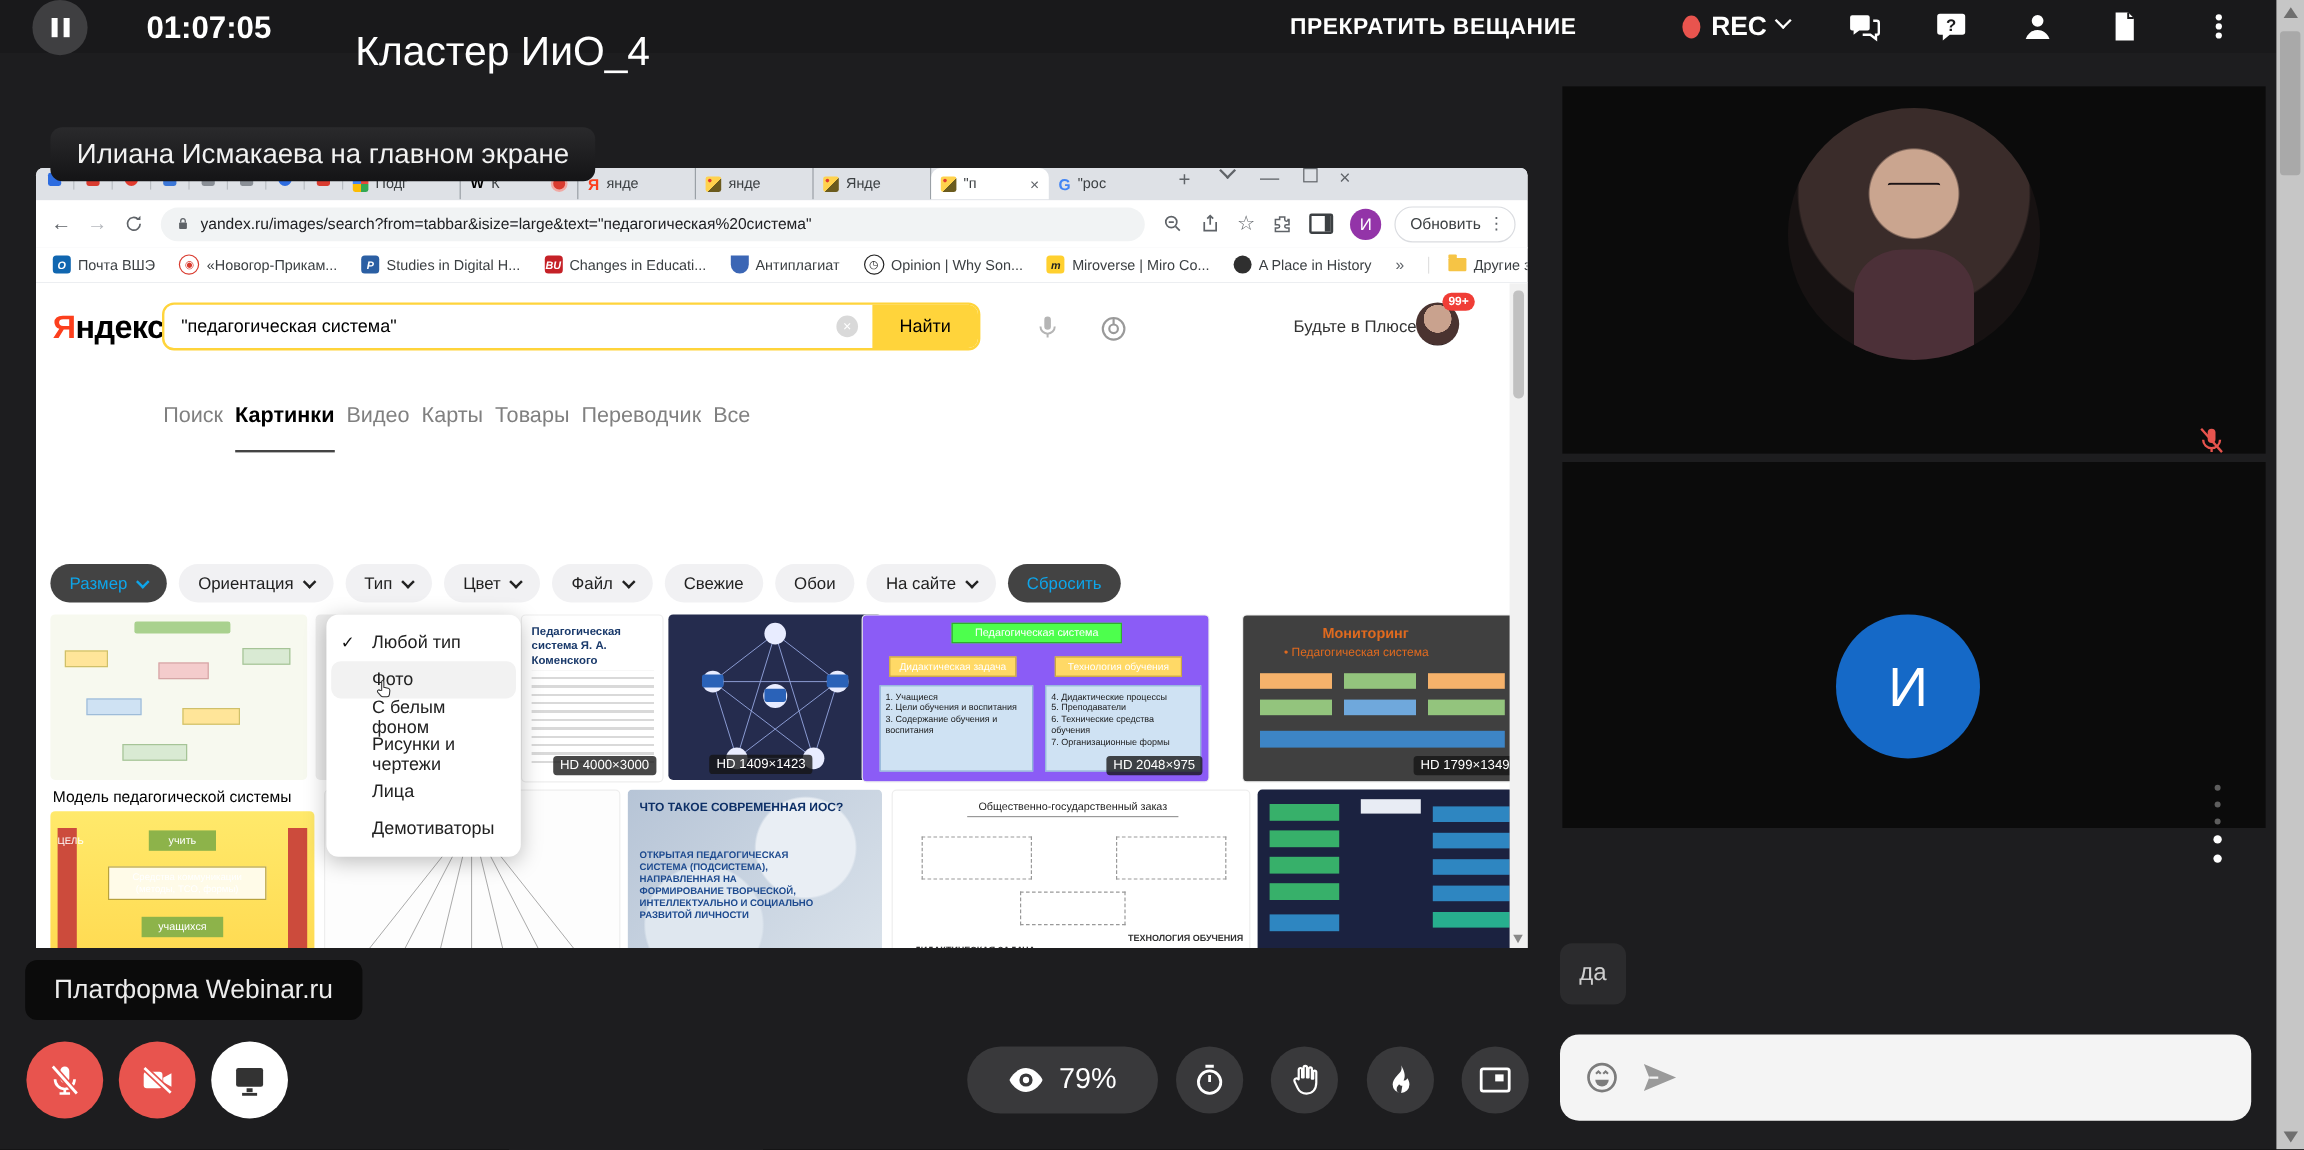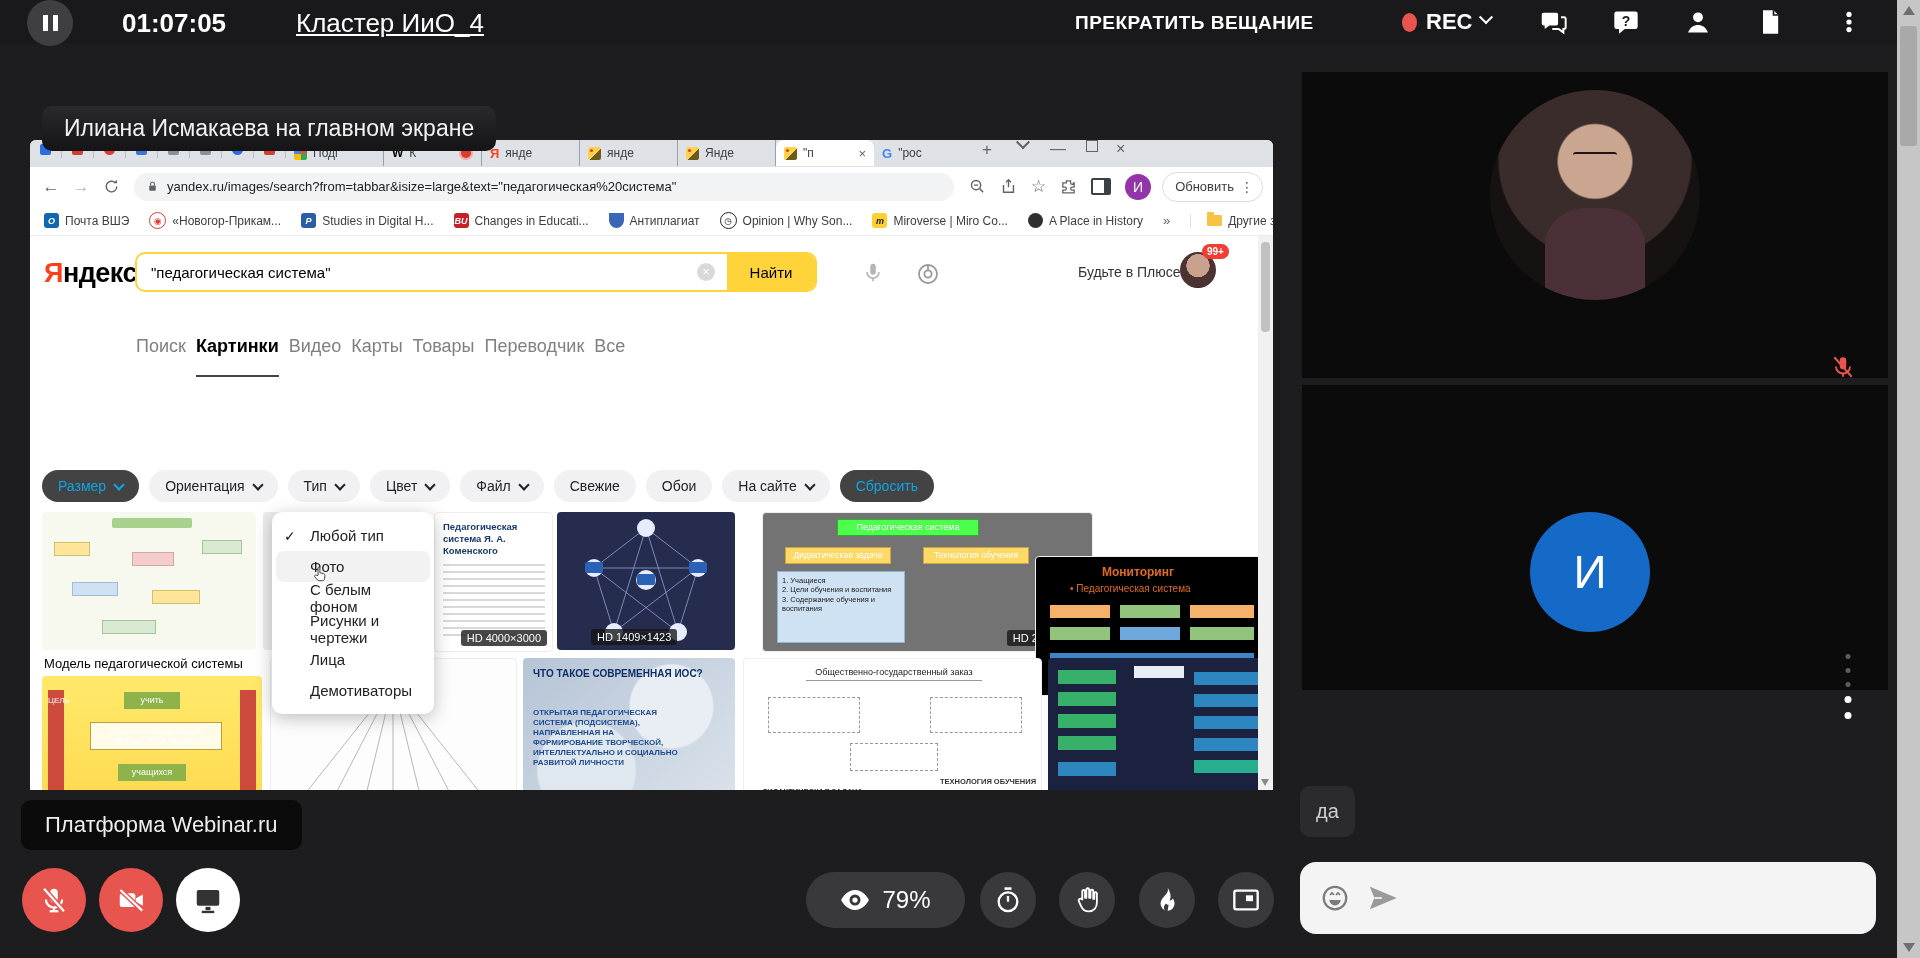--- a/index.html
+++ b/index.html
@@ -74,21 +74,21 @@
 <div class="stage">
 
   <div class="abs topbar">
     <div class="abs cbtn" style="left:27px;top:0;width:46px;height:46px;background:#3f3f41;">
       <span style="display:flex;gap:5px;">
         <i style="width:5px;height:16px;background:#fff;display:block;"></i>
         <i style="width:5px;height:16px;background:#fff;display:block;"></i>
       </span>
     </div>
     <div class="abs" style="left:122px;top:8px;font-size:26px;font-weight:bold;">01:07:05</div>
-    <div class="abs" style="left:296px;top:8px;font-size:26px;font-weight:500;text-decoration:underline;">Кластер ИиО_4</div>
+    <div class="abs" style="left:296px;top:24px;font-size:34px;font-weight:500;">Кластер ИиО_4</div>
     <div class="abs" style="left:1075px;top:12px;font-size:19px;font-weight:bold;letter-spacing:.5px;">ПРЕКРАТИТЬ ВЕЩАНИЕ</div>
     <div class="abs flex" style="left:1402px;top:9px;gap:9px;">
       <span style="width:15px;height:19px;border-radius:50%;background:#e8544e;display:inline-block;"></span>
       <span style="font-size:22px;font-weight:bold;">REC</span>
       <span class="chev" style="color:#fff;margin-top:-4px;"></span>
     </div>
     <div class="abs" style="left:1540px;top:8px;">
       <svg width="28" height="28" viewBox="0 0 24 24">
           <path d="M3 4h11a1.5 1.5 0 011.5 1.5v8A1.5 1.5 0 0114 15H8l-4 3v-3H3A1.5 1.5 0 011.5 13.5v-8A1.5 1.5 0 013 4z" fill="#fff"></path>
           <path d="M18 8h2.5A1.5 1.5 0 0122 9.5v7a1.5 1.5 0 01-1.5 1.5H20v3l-4-3h-5.5" fill="none" stroke="#fff" stroke-width="1.7"></path>
@@ -389,30 +389,34 @@
               <circle cx="89" cy="68" r="10"></circle>
             </g>
           <g fill="#2a62b8">
               <rect x="80" y="62" width="18" height="11" rx="2"></rect>
               <rect x="28" y="50" width="18" height="11" rx="2"></rect>
               <rect x="132" y="50" width="18" height="11" rx="2"></rect>
             </g>
         </svg>
         <span class="badge" style="right:auto;left:34px;">HD 1409×1423</span>
       </div>
-      <div class="t" style="left:732px;top:276px;width:288px;height:138px;background:#737373;border:1px solid #eee;padding-left:41px;">
+      <div class="t" style="left:688px;top:276px;width:288px;height:138px;background:#8b5cf6;border:1px solid #eee;">
         <div class="tl" style="left:74px;top:6px;width:140px;background:#4dff4d;text-align:center;font-size:9px;padding:2px 0;border:1px solid #2fae2f;">Педагогическая система</div>
         <div class="tl" style="left:22px;top:34px;width:104px;background:#ffd966;text-align:center;font-size:8.5px;padding:2px 0;border:1px solid #c9a642;">Дидактическая задача</div>
         <div class="tl" style="left:160px;top:34px;width:104px;background:#ffd966;text-align:center;font-size:8.5px;padding:2px 0;border:1px solid #c9a642;">Технология обучения</div>
         <div class="tl" style="left:14px;top:58px;width:118px;height:62px;background:#cfe2f3;border:1px solid #8fb4d8;font-size:7.5px;padding:4px;white-space:pre-line;color:#1a1a1a;">1. Учащиеся
 2. Цели обучения и воспитания
 3. Содержание обучения и воспитания</div>
+        <div class="tl" style="left:152px;top:58px;width:120px;height:62px;background:#cfe2f3;border:1px solid #8fb4d8;font-size:7.5px;padding:4px;white-space:pre-line;color:#1a1a1a;">4. Дидактические процессы
+5. Преподаватели
+6. Технические средства обучения
+7. Организационные формы</div>
         <span class="badge">HD 2048×975</span>
       </div>
-      <div class="t" style="left:1005px;top:276px;width:233px;height:138px;background:#000000;border:1px solid #eee;margin-top:44px;">
+      <div class="t" style="left:1005px;top:276px;width:233px;height:138px;background:#404040;border:1px solid #eee;">
         <div class="tl" style="left:66px;top:8px;color:#e06a1f;font-weight:bold;font-size:12px;">Мониторинг</div>
         <div class="tl" style="left:34px;top:26px;color:#e06a1f;font-size:10px;">• Педагогическая система</div>
         <i class="abs" style="left:14px;top:48px;width:60px;height:13px;background:#f6b26b;"></i>
         <i class="abs" style="left:84px;top:48px;width:60px;height:13px;background:#93c47d;"></i>
         <i class="abs" style="left:154px;top:48px;width:64px;height:13px;background:#f6b26b;"></i>
         <i class="abs" style="left:14px;top:70px;width:60px;height:13px;background:#93c47d;"></i>
         <i class="abs" style="left:84px;top:70px;width:60px;height:13px;background:#6fa8dc;"></i>
         <i class="abs" style="left:154px;top:70px;width:64px;height:13px;background:#93c47d;"></i>
         <i class="abs" style="left:14px;top:96px;width:204px;height:14px;background:#3d85c6;"></i>
         <span class="badge">HD 1799×1349</span>

